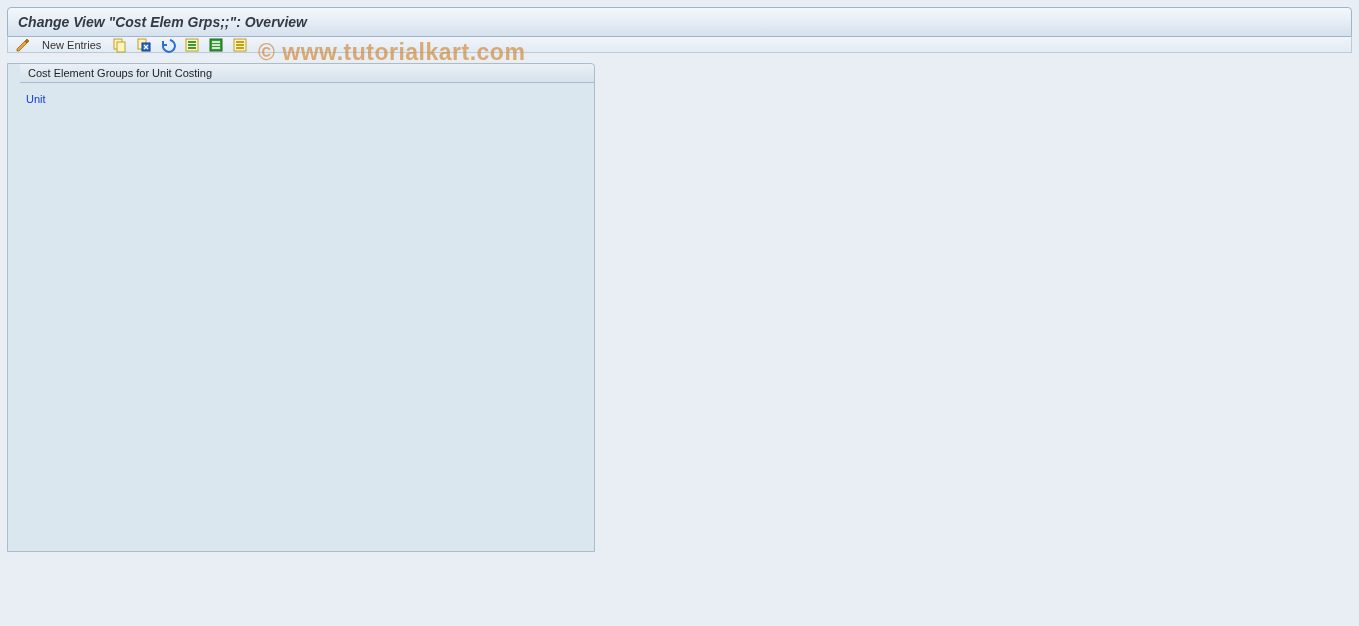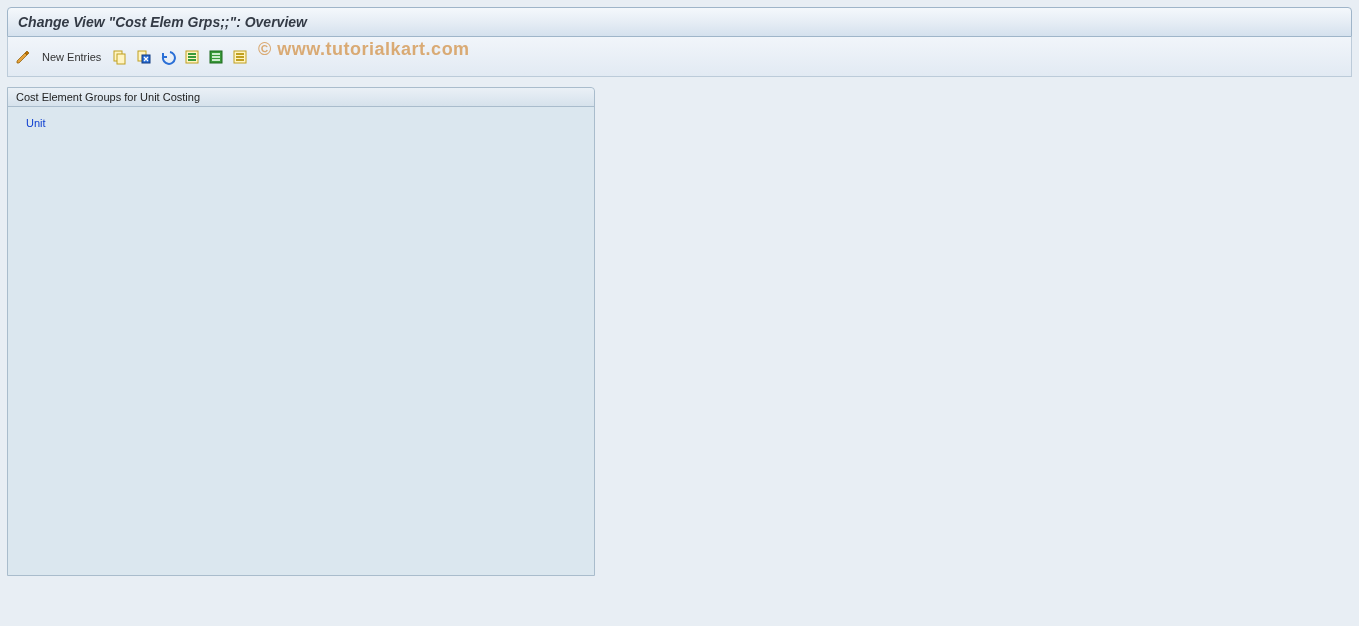--- a/index.html
+++ b/index.html
@@ -32,42 +32,42 @@
     .toolbar {
       background: linear-gradient(to bottom, #f1f5fa 0%, #e2eaf3 100%);
       border-left: 1px solid #bccbd9;
       border-right: 1px solid #bccbd9;
       border-bottom: 1px solid #bccbd9;
       padding: 4px 6px;
       display: flex;
       align-items: center;
       gap: 6px;
       position: relative;
-      height: 40px;
+      height: 16px;
     }
     .tool-btn {
       display: inline-flex;
       align-items: center;
       justify-content: center;
       width: 18px;
       height: 18px;
       cursor: pointer;
     }
     .tool-btn svg { width: 16px; height: 16px; }
     .txt-btn {
       font-size: 11px;
       color: #333;
       cursor: pointer;
       padding: 2px 4px;
     }
     .watermark {
       position: absolute;
       left: 250px;
       top: 2px;
-      font-size: 18px;
+      font-size: 23px;
       font-weight: bold;
       color: rgba(210, 140, 60, 0.7);
       letter-spacing: 0.5px;
       pointer-events: none;
     }
     .content-area {
       padding-top: 10px;
     }
     .panel {
       width: 588px;
@@ -75,20 +75,21 @@
       background: #dbe7ef;
       border-radius: 0 4px 0 0;
     }
     .panel-title {
       background: linear-gradient(to bottom, #eaf0f6, #d6e2ec);
       border-bottom: 1px solid #a9bccc;
       padding: 3px 8px;
       font-size: 11px;
       color: #222;
       border-radius: 0 4px 0 0;
+      margin-left: 12px;
     }
     .panel-body {
       height: 468px;
       padding: 6px 12px;
       position: relative;
     }
     .col-header {
       color: #1040d0;
       font-size: 11px;
       padding: 4px 6px;

